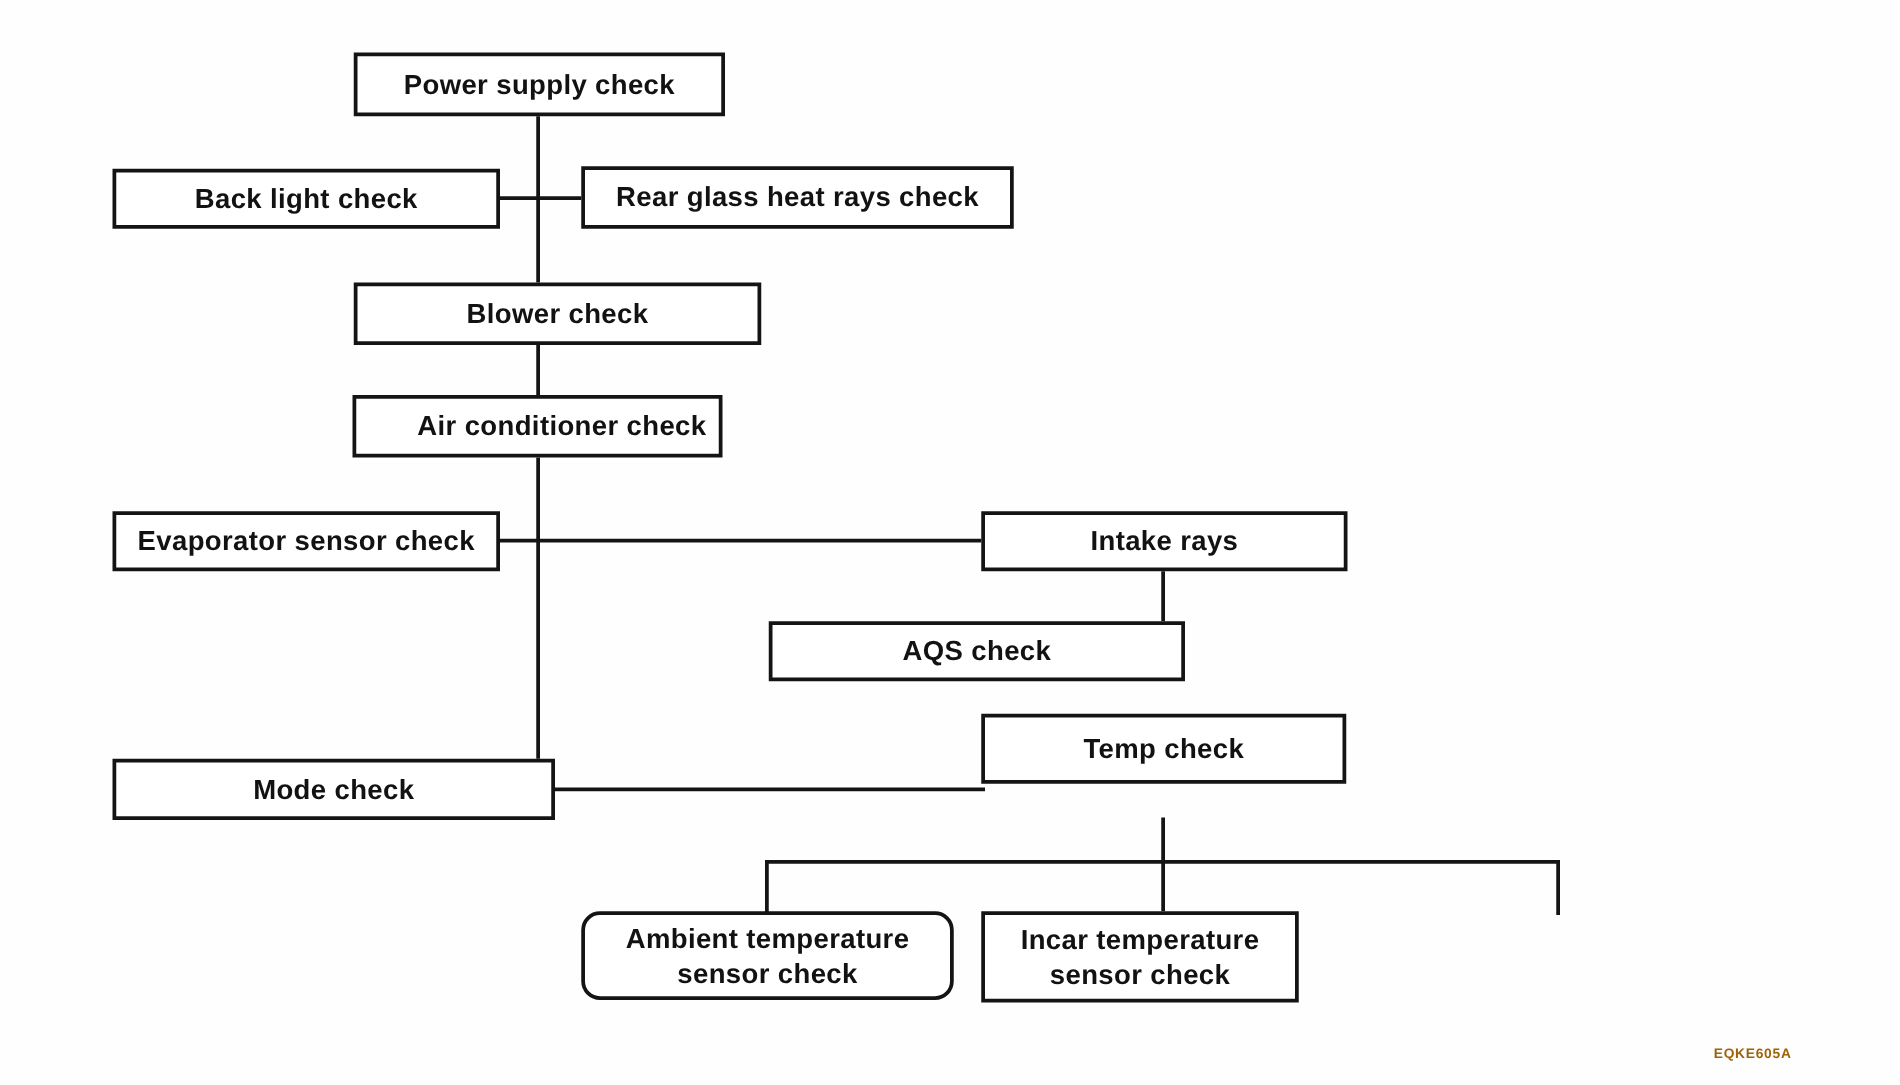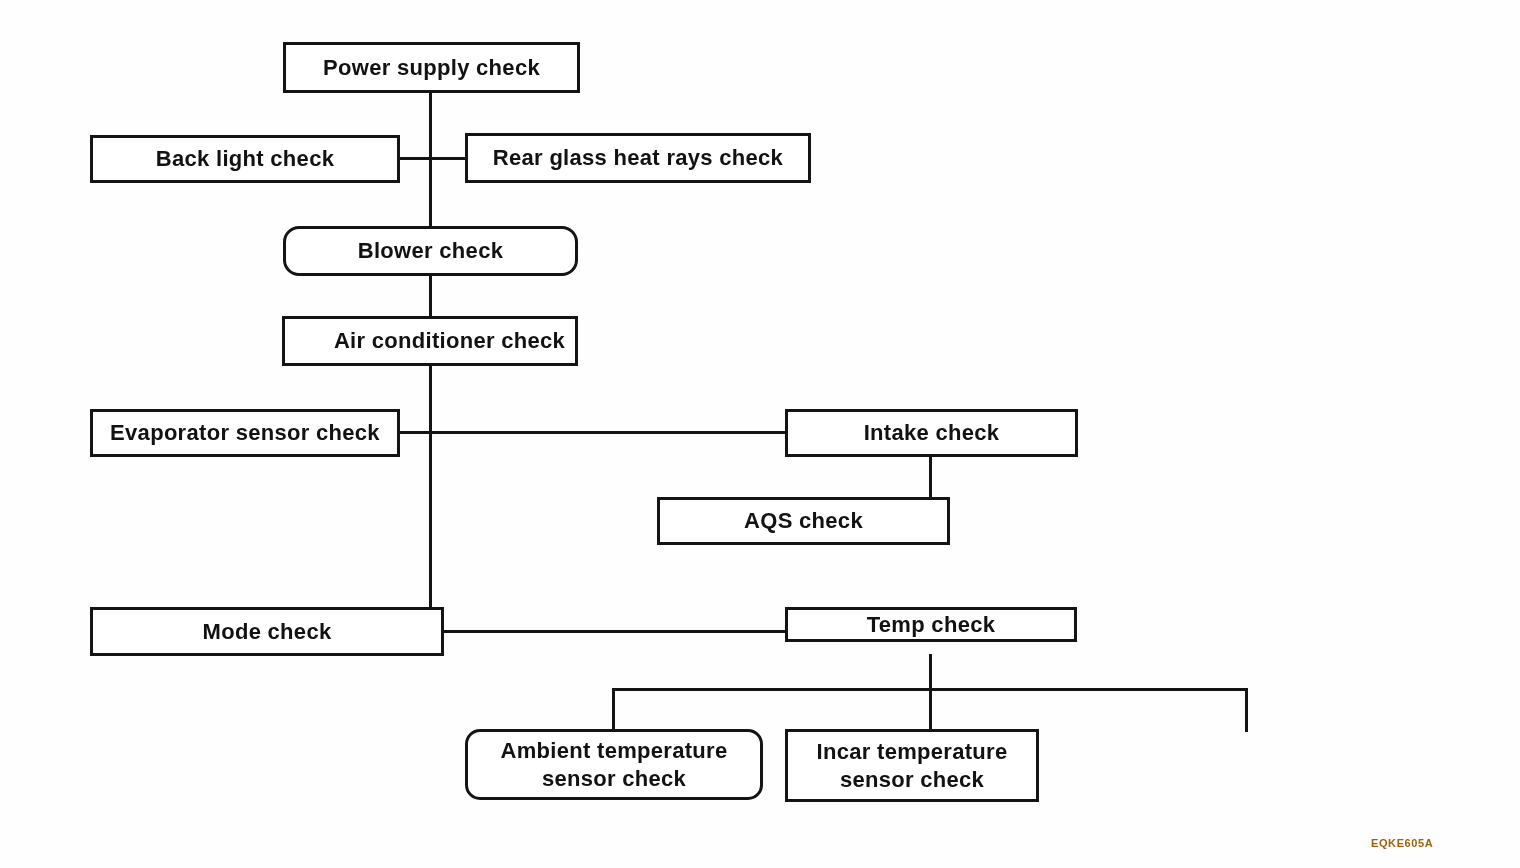--- a/index.html
+++ b/index.html
@@ -47,27 +47,27 @@
     font-size: 11px;
     font-weight: bold;
     letter-spacing: 0.6px;
     color: #a16207;
   }
 
   
   #n0  { left: 283px;  top: 42px;  width: 297px; height: 51px; }
   #n1  { left: 90px;   top: 135px; width: 310px; height: 48px; }
   #n2  { left: 465px;  top: 133px; width: 346px; height: 50px; }
-  #n3  { left: 283px;  top: 226px; width: 295px; height: 50px; border-radius: 16px; }
+  #n3  { left: 283px;  top: 226px; width: 326px; height: 50px; }
   #n4  { left: 282px;  top: 316px; width: 296px; height: 50px; padding-left: 39px; }
   #n5  { left: 90px;   top: 409px; width: 310px; height: 48px; }
   #n6  { left: 785px;  top: 409px; width: 293px; height: 48px; }
-  #n7  { left: 615px;  top: 497px; width: 293px; height: 48px; margin-left: 42px; }
+  #n7  { left: 615px;  top: 497px; width: 333px; height: 48px; }
   #n8  { left: 90px;   top: 607px; width: 354px; height: 49px; }
-  #n9  { left: 785px;  top: 607px; width: 292px; height: 35px; }
+  #n9  { left: 785px;  top: 571px; width: 292px; height: 56px; }
   #n10 { left: 465px;  top: 729px; width: 298px; height: 71px; border-radius: 15px; }
   #n11 { left: 785px;  top: 729px; width: 254px; height: 73px; }
   #n12 { left: 1100px; top: 729px; width: 293px; height: 70px; }
 </style>
 </head>
 <body>
 
 <div class="canvas">
 
   <div class="cx v" style="left:429px; top:90px; height:138px;"></div>
@@ -96,21 +96,21 @@
   <div class="node" id="n3">
     <span>Blower check</span>
   </div>
   <div class="node" id="n4">
     <span>Air conditioner check</span>
   </div>
   <div class="node" id="n5">
     <span>Evaporator sensor check</span>
   </div>
   <div class="node" id="n6">
-    <span>Intake check</span>
+    <span>Intake rays</span>
   </div>
   <div class="node" id="n7">
     <span>AQS check</span>
   </div>
   <div class="node" id="n8">
     <span>Mode check</span>
   </div>
   <div class="node" id="n9">
     <span>Temp check</span>
   </div>

